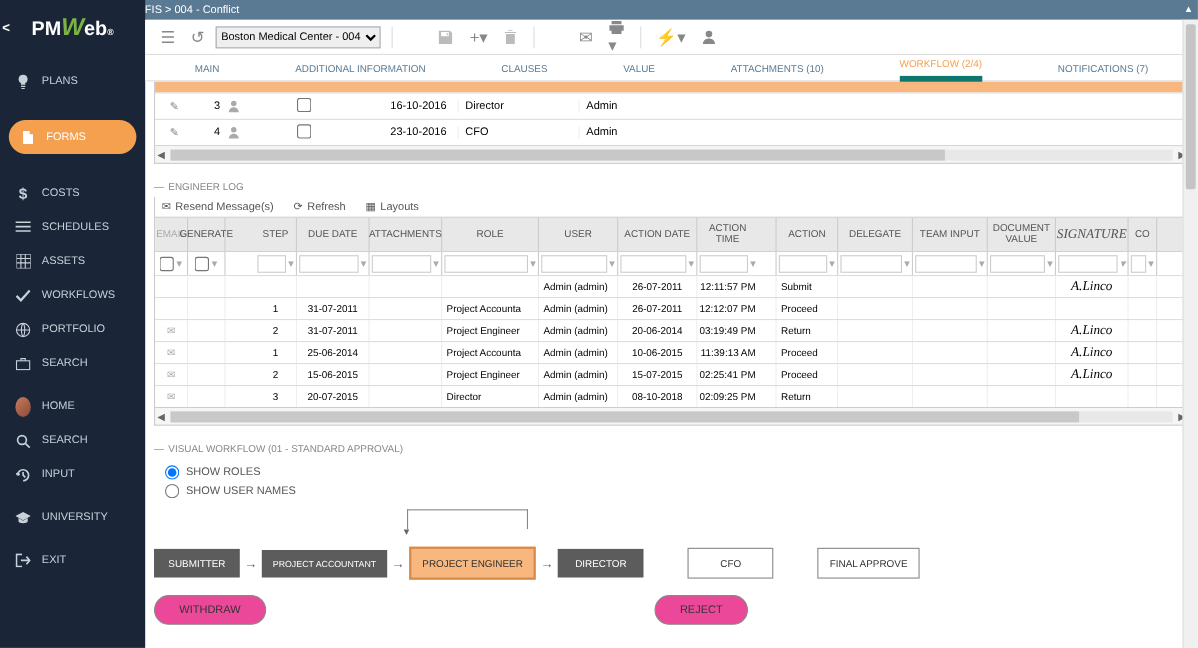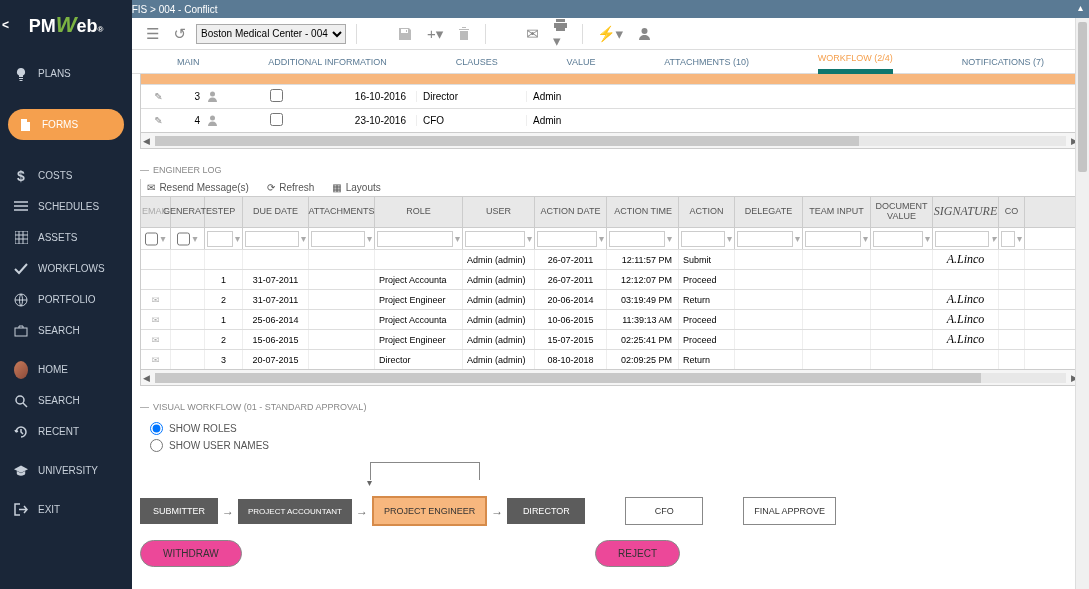--- a/index.html
+++ b/index.html
@@ -49,27 +49,27 @@
 .grid-hdr { display:flex; background:#e8e8e8; height:30px; }
 .grid-hdr .gc { border-right:1px solid #ccc; display:flex; align-items:center; justify-content:center; text-align:center; color:#555; padding:0 2px; line-height:1.1; }
 .grid-flt { display:flex; background:#fff; height:22px; border-top:1px solid #ccc; }
 .grid-flt .gc { border-right:1px solid #ccc; display:flex; align-items:center; padding:0 2px; gap:2px; }
 .grid-flt input { width:100%; height:16px; border:1px solid #ccc; font-size:9px; min-width:0; }
 .grid-flt .f-ic { color:#aaa; font-size:10px; cursor:pointer; }
 .grid-row { display:flex; height:20px; border-top:1px solid #ddd; align-items:center; }
 .grid-row .gc { border-right:1px solid #eee; height:100%; display:flex; align-items:center; padding:0 4px; overflow:hidden; white-space:nowrap; }
 .gc.em { width:30px; justify-content:center; color:#aaa; }
 .gc.gn { width:34px; justify-content:center; }
-.gc.st { width:38px; justify-content:center; }
+.gc.st { width:38px; justify-content:center;margin-left:27px; }
 .gc.dd { width:66px; justify-content:center; }
 .gc.at { width:66px; }
 .gc.rl { width:88px; }
 .gc.us { width:72px; }
 .gc.ad { width:72px; justify-content:center; }
-.gc.ti { width:72px; justify-content:flex-end; padding-right:6px; }
+.gc.ti { width:72px; justify-content:flex-end; padding-right:18px; }
 .gc.ac { width:56px; }
 .gc.dl { width:68px; }
 .gc.tp { width:68px; }
 .gc.dv { width:62px; }
 .gc.sg { width:66px; font-family:cursive; font-style:italic; font-size:12px; text-align:center; justify-content:center; }
 .gc.co { width:26px; }
 .chk-wrap { display:flex; align-items:center; gap:2px; }
 .vw-opts { margin:10px 0; font-size:10px; color:#555; }
 .vw-opts label { display:flex; align-items:center; gap:6px; margin:4px 0 4px 10px; cursor:pointer; }
 .vw-diagram { display:flex; align-items:center; margin:20px 0 14px 0; font-size:9px; }
@@ -182,21 +182,21 @@
         </svg>
       </span>
       <span>SEARCH</span>
     </div>
     <div class="nav-item">
       <span class="ic">
         <svg width="14" height="14" viewBox="0 0 14 14">
           <path fill="none" stroke="currentColor" stroke-width="1.5" d="M2 7a5 5 0 115 5M2 7l-1-2M2 7l2-1M7 4v3l2 2"></path>
         </svg>
       </span>
-      <span>RECENT</span>
+      <span>INPUT</span>
     </div>
     <div style="height: 8px;"></div>
     <div class="nav-item">
       <span class="ic">
         <svg width="15" height="12" viewBox="0 0 15 12">
           <path fill="currentColor" d="M7.5 0L0 4l7.5 4L15 4zM3 6v3c0 1 2 2 4.5 2S12 10 12 9V6l-4.5 2.5z"></path>
         </svg>
       </span>
       <span>UNIVERSITY</span>
     </div>

